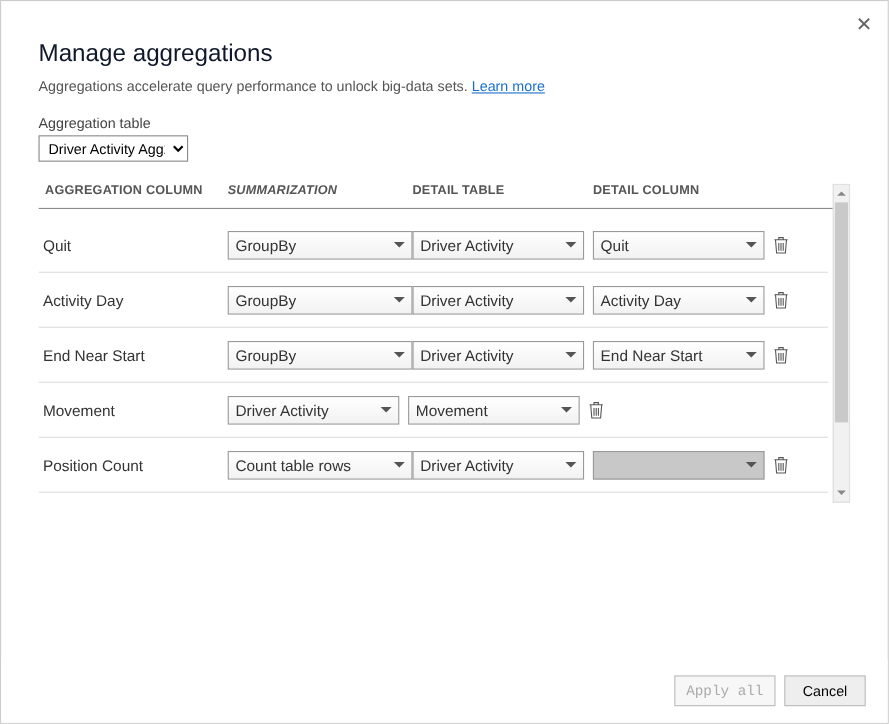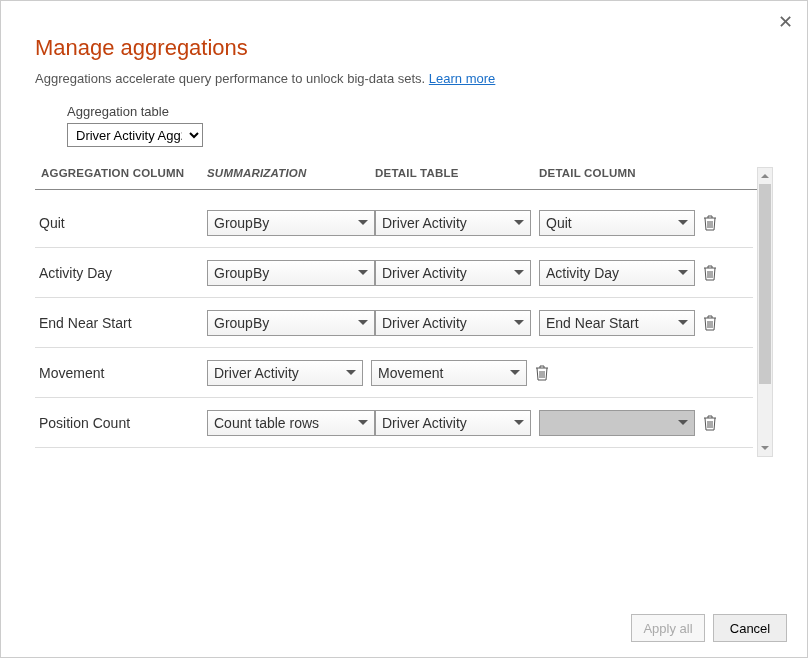--- a/index.html
+++ b/index.html
@@ -25,39 +25,38 @@
   }
   .dialog {
     padding: 34px 34px 0 34px;
     height: 100%;
     display: flex;
     flex-direction: column;
   }
   .title {
     font-size: 22px;
     font-weight: 400;
-    color: #c2410c;
+    color: #0f172a;
     margin: 0 0 10px 0;
   }
   .subtitle {
     font-size: 13px;
     color: #555;
     margin: 0 0 18px 0;
   }
   .subtitle a {
     color: #1a6fc9;
     text-decoration: underline;
     cursor: pointer;
   }
   .top-controls {
     display: flex;
     gap: 8px;
     margin-bottom: 20px;
     align-items: flex-start;
-    margin-left: 32px;
   }
   .field-group { display: flex; flex-direction: column; }
   .field-label {
     font-size: 13px;
     color: #444;
     margin-bottom: 4px;
     display: flex;
     align-items: center;
     gap: 4px;
   }
@@ -182,20 +181,21 @@
     font-size: 13px;
     border: 1px solid #bbb;
     background: #eee;
     cursor: pointer;
     padding: 0 10px;
   }
   .btn.disabled {
     color: #aaa;
     background: #f7f7f7;
     cursor: default;
+    font-family: Liberation Mono, monospace;
   }
 
   
   .fake-scrollbar {
     position: absolute;
     top: 0;
     right: 0;
     width: 16px;
     height: 290px;
     background: #f1f1f1;

